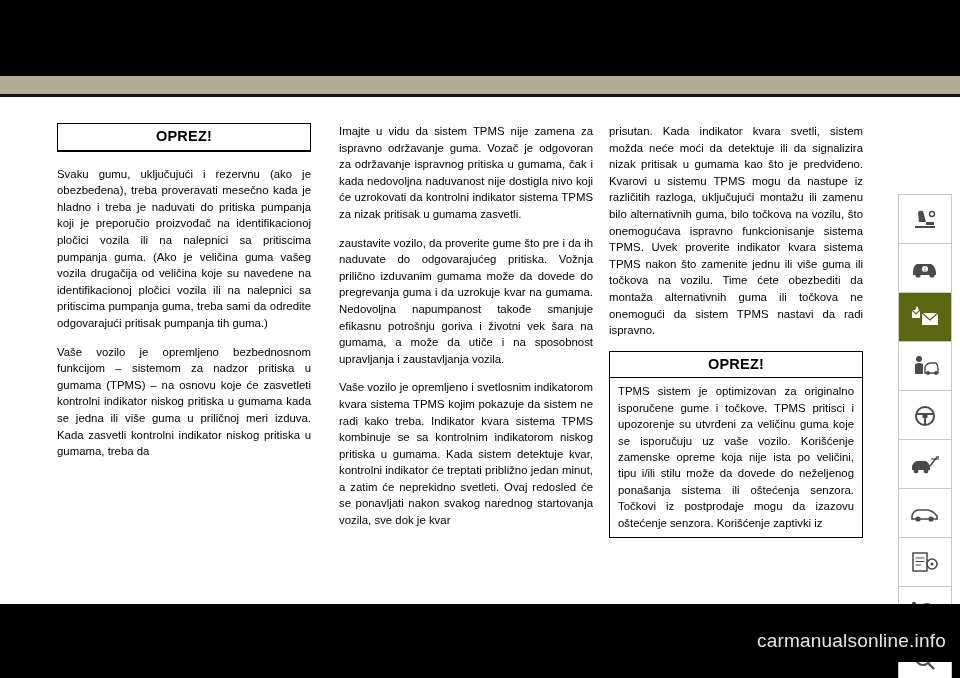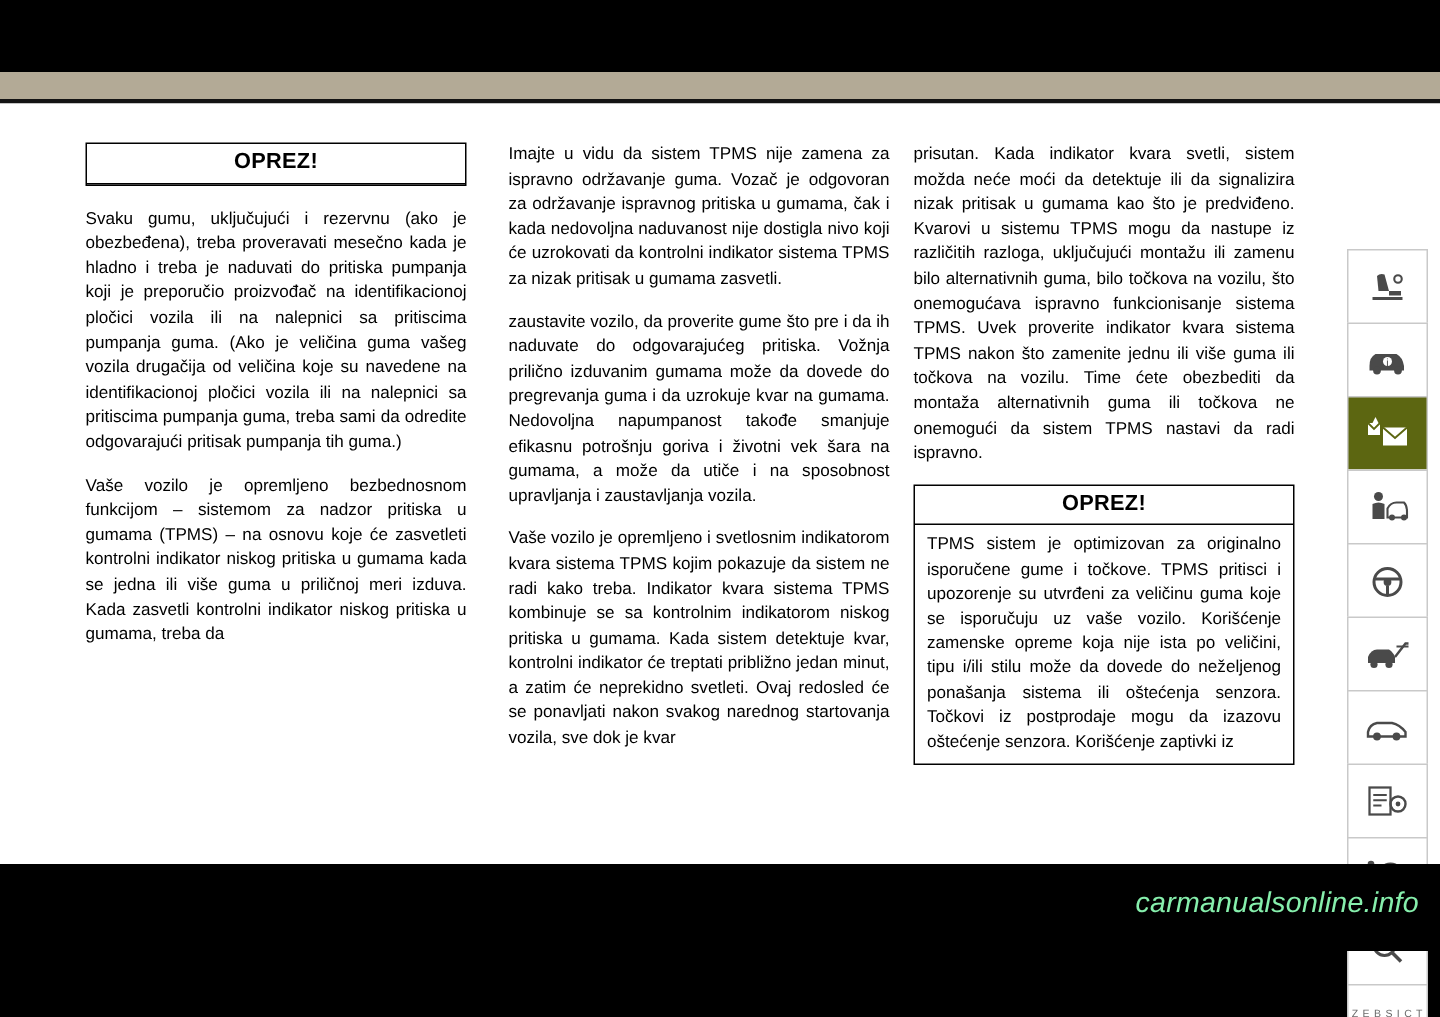--- a/index.html
+++ b/index.html
@@ -11,20 +11,21 @@
     width: 960px;
     height: 678px;
     overflow: hidden;
     font-family: "Liberation Sans", sans-serif;
   }
   .page {
     position: relative;
     width: 960px;
     height: 634px;
     background: #ffffff;
+    margin-top: 28px;
   }
   
   .band-top {
     position: absolute;
     left: 0; top: 0;
     width: 960px; height: 48px;
     background: #000000;
   }
   .band-tan {
     position: absolute;
@@ -134,26 +135,25 @@
     line-height: 8px;
     color: #6b6b6b;
     letter-spacing: 0.5px;
     text-align: center;
     font-family: "Liberation Sans", sans-serif;
   }
   
   .watermark {
     position: absolute;
     right: 14px;
-    bottom: 20px;
-    color: #86efac;
+    bottom: 10px;
+    color: #e5e5e5;
     font-size: 19px;
     letter-spacing: 0.2px;
     font-family: "Liberation Sans", sans-serif;
-    font-style: italic;
   }
 </style>
 </head>
 <body>
 
 <div class="page">
   <div class="band-top"></div>
   <div class="band-tan"></div>
   <div class="rule-top"></div>
 

